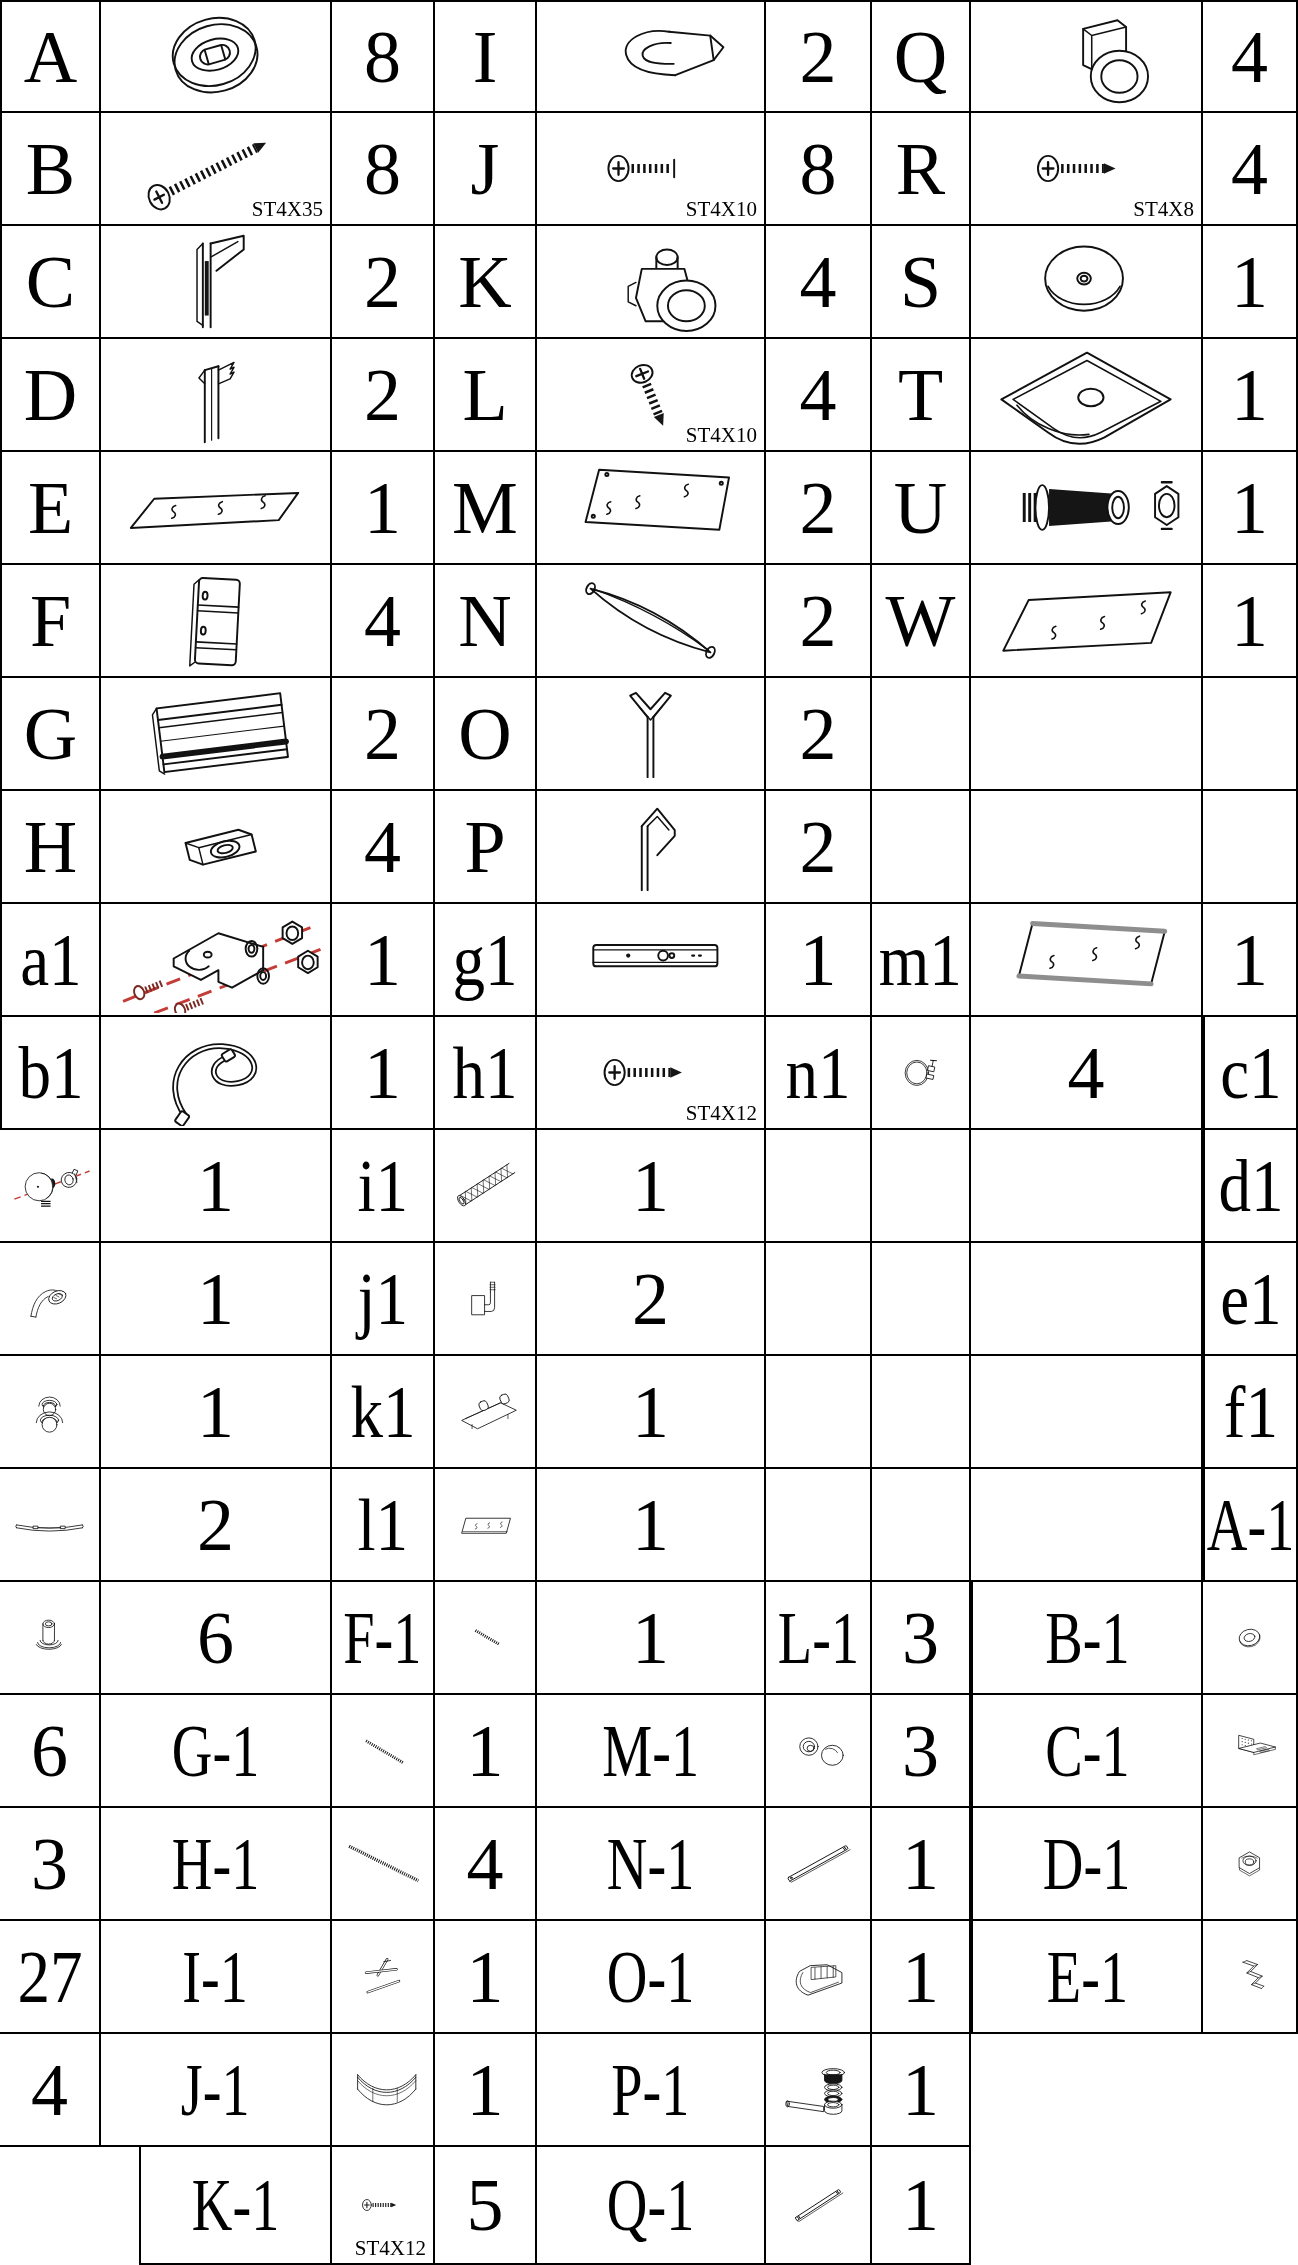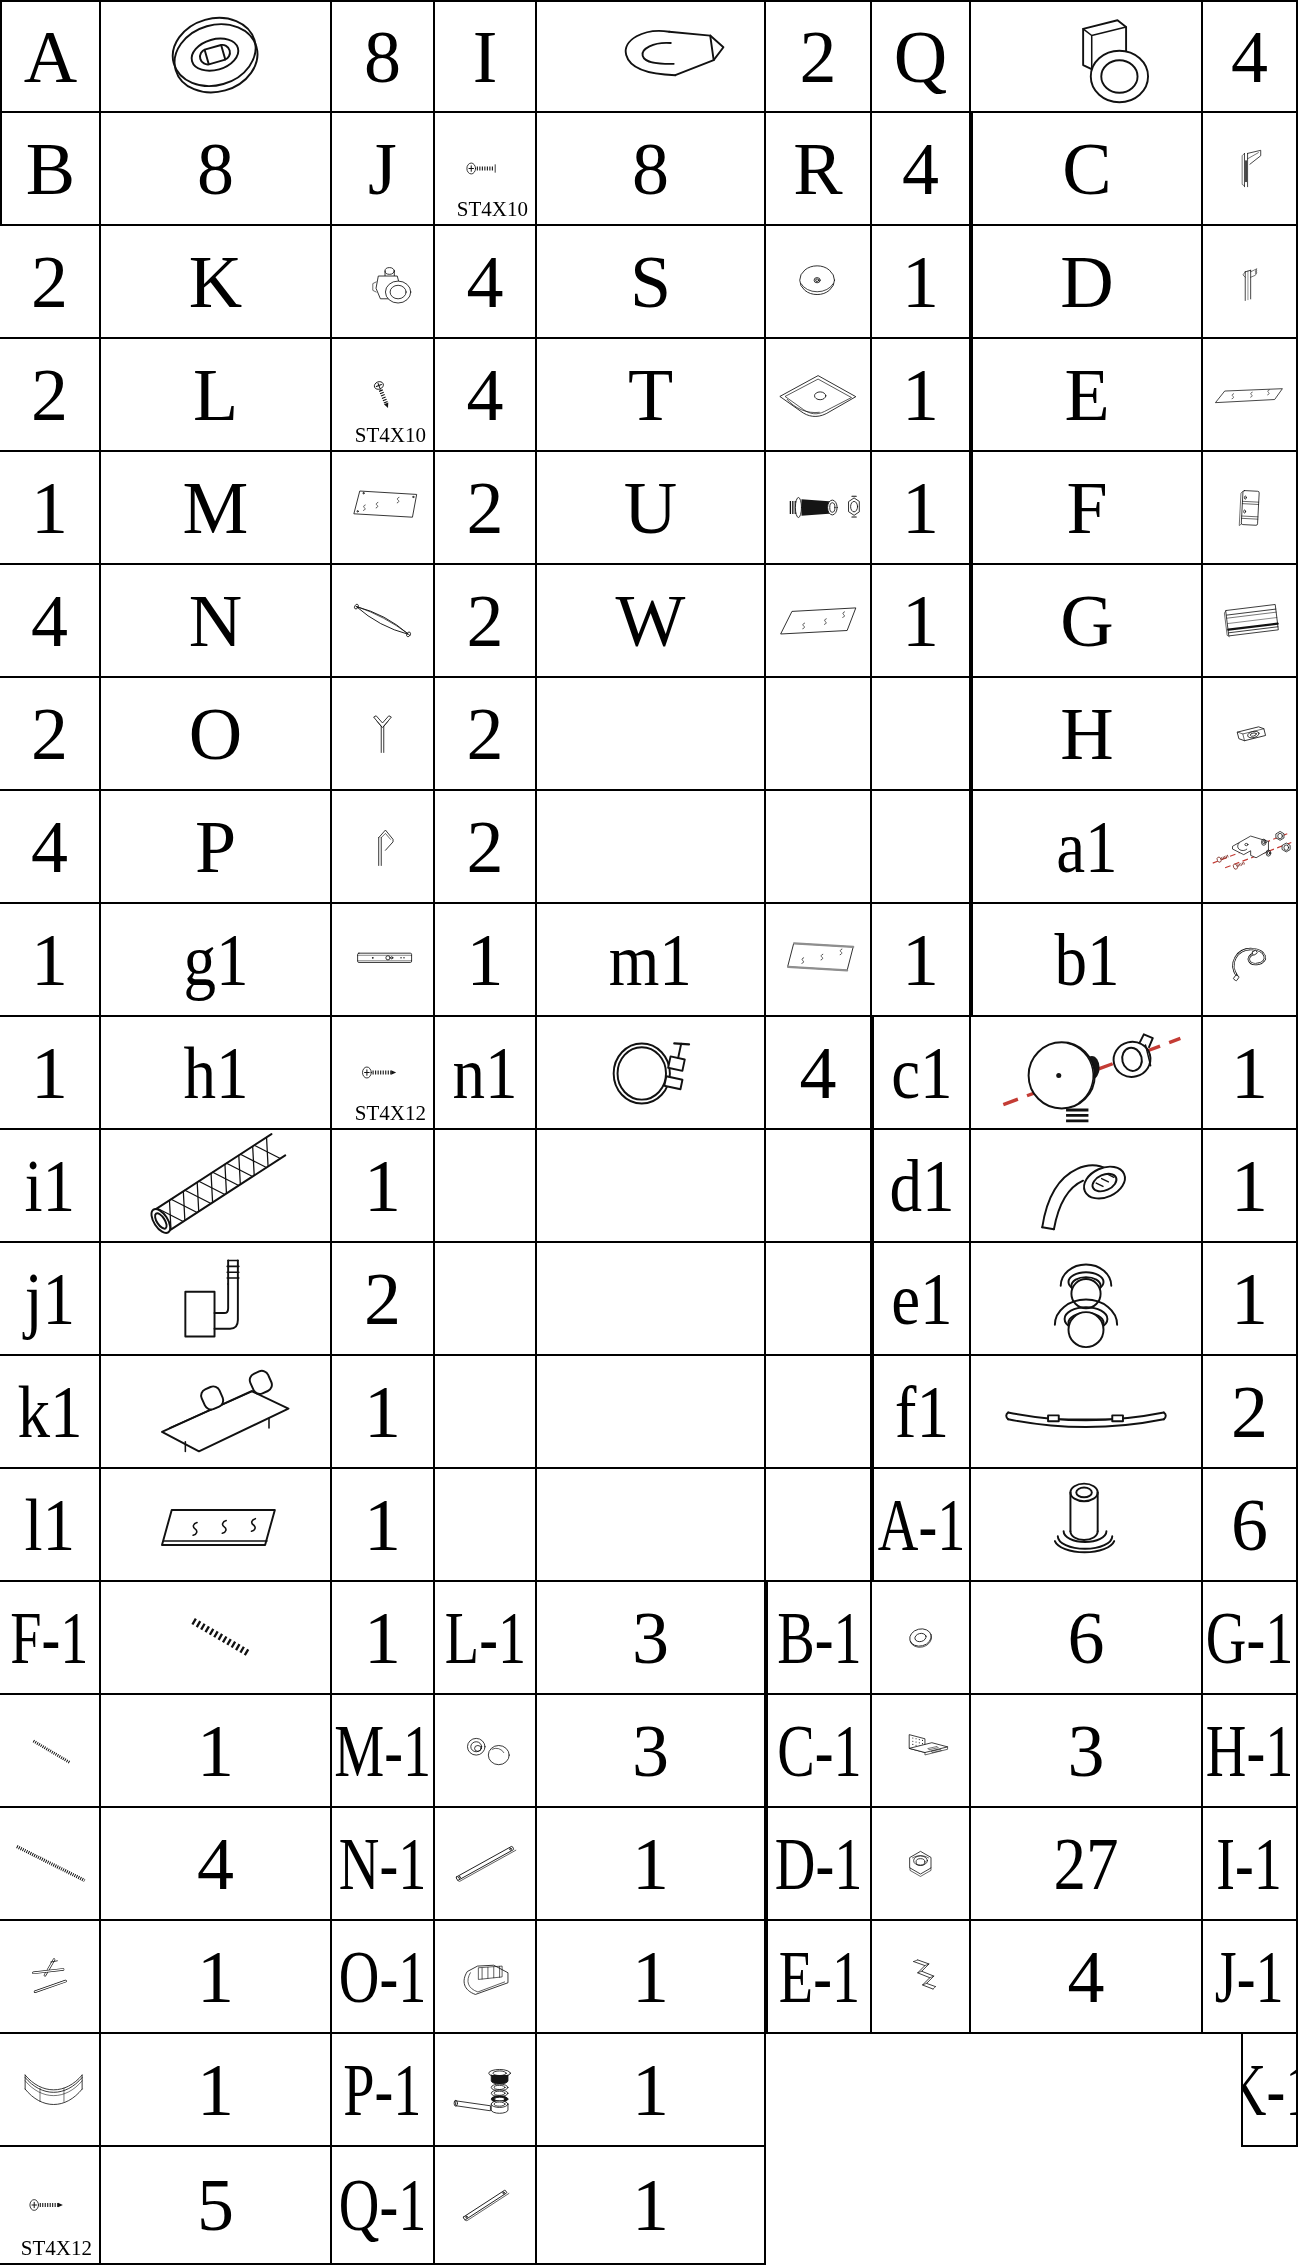--- a/index.html
+++ b/index.html
@@ -86,20 +86,35 @@
           </g>
         </svg>
       </span>
     </div>
     <div class="cell c8 r0">
       <span class="qty">4</span>
     </div>
     <div class="cell c0">
       <span class="label">B</span>
     </div>
+    <div class="cell c1">
+      <span class="icon">
+        <svg viewBox="0 0 230 110" preserveAspectRatio="xMidYMid meet">
+          <g fill="none" stroke="#111111" stroke-width="2" stroke-linecap="round" stroke-linejoin="round">
+            <g transform="rotate(-27 115 55)">
+              <ellipse cx="50" cy="55" rx="10.4" ry="13" fill="#fff"></ellipse>
+              <path d="M44.5 55 h11 M50 48.5 v13" stroke-width="2.4"></path>
+              <line x1="63.4" y1="55" x2="161.4" y2="55" stroke-width="9.5" stroke-dasharray="2.6 3.4" stroke-linecap="butt"></line>
+              <path d="M161.4 49.5 l12 5.5 -12 5.5 z" fill="#151515" stroke="none"></path>
+            </g>
+          </g>
+        </svg>
+      </span>
+      <span class="note">ST4X35</span>
+    </div>
     <div class="cell c2">
       <span class="qty">8</span>
     </div>
     <div class="cell c3">
       <span class="label">J</span>
     </div>
     <div class="cell c4">
       <span class="icon">
         <svg viewBox="0 0 230 110" preserveAspectRatio="xMidYMid meet">
           <g fill="none" stroke="#111111" stroke-width="2" stroke-linecap="round" stroke-linejoin="round">
@@ -112,20 +127,35 @@
           </g>
         </svg>
       </span>
       <span class="note">ST4X10</span>
     </div>
     <div class="cell c5">
       <span class="qty">8</span>
     </div>
     <div class="cell c6">
       <span class="label">R</span>
+    </div>
+    <div class="cell c7">
+      <span class="icon">
+        <svg viewBox="0 0 230 110" preserveAspectRatio="xMidYMid meet">
+          <g fill="none" stroke="#111111" stroke-width="2" stroke-linecap="round" stroke-linejoin="round">
+            <g transform="rotate(0 115 55)">
+              <ellipse cx="76" cy="55" rx="10.4" ry="13" fill="#fff"></ellipse>
+              <path d="M70.5 55 h11 M76 48.5 v13" stroke-width="2.4"></path>
+              <line x1="89.4" y1="55" x2="133.4" y2="55" stroke-width="9.5" stroke-dasharray="2.6 3.4" stroke-linecap="butt"></line>
+              <path d="M133.4 49.5 l12 5.5 -12 5.5 z" fill="#151515" stroke="none"></path>
+            </g>
+          </g>
+        </svg>
+      </span>
+      <span class="note">ST4X8</span>
     </div>
     <div class="cell c8">
       <span class="qty">4</span>
     </div>
     <div class="cell c0">
       <span class="label">C</span>
     </div>
     <div class="cell c1">
       <span class="icon">
         <svg viewBox="0 0 230 110" preserveAspectRatio="xMidYMid meet">

